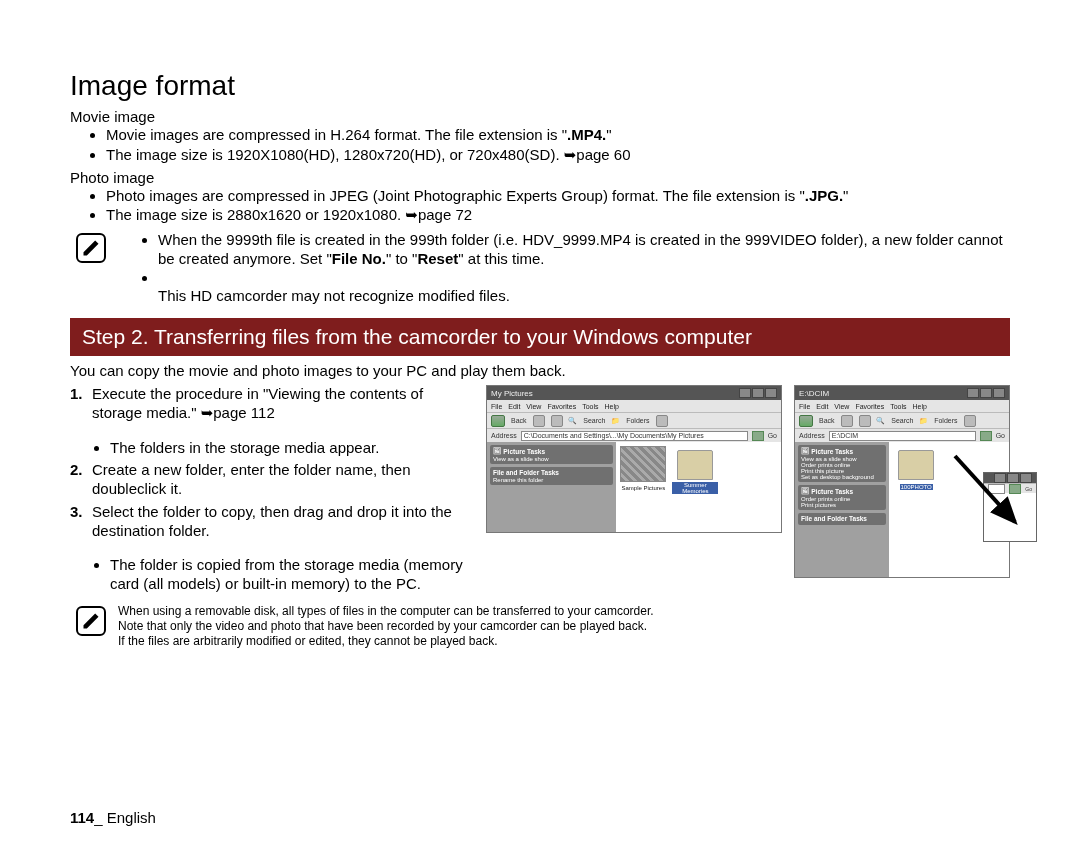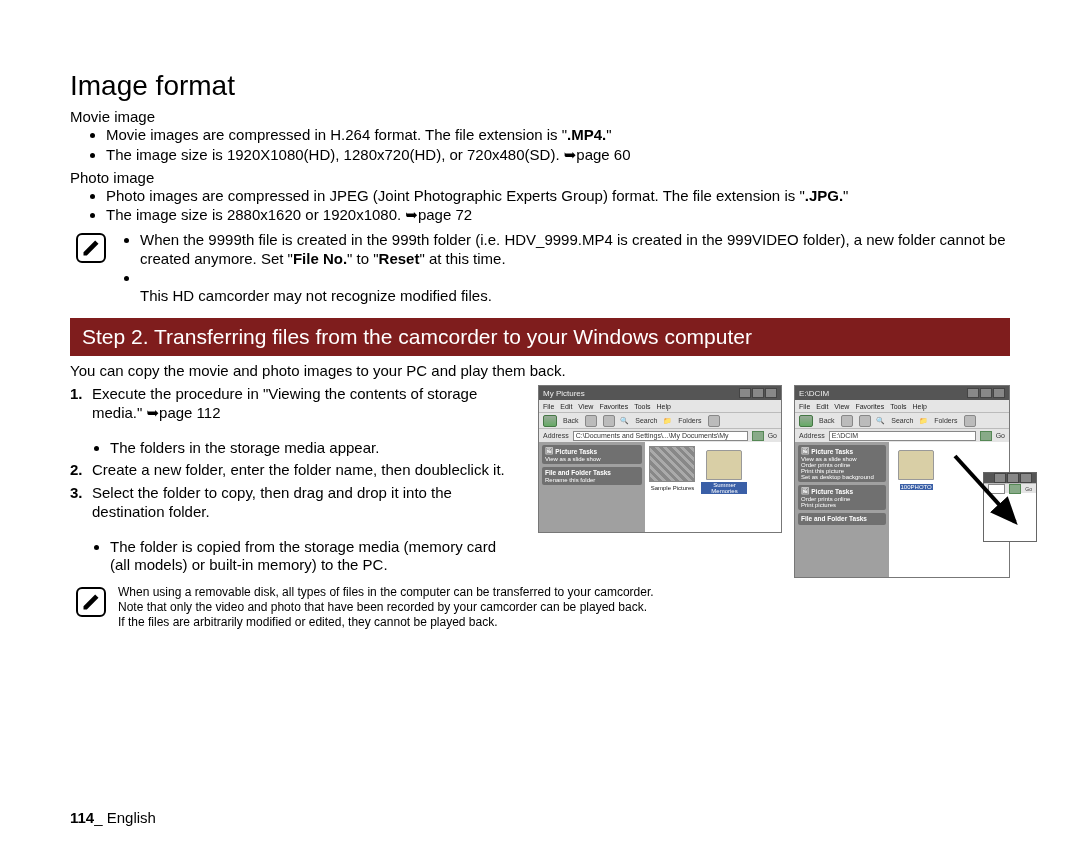--- a/index.html
+++ b/index.html
@@ -26,21 +26,21 @@
     list-style: disc;
     padding-left: 36px;
     font-size: 15px;
     line-height: 1.25;
     margin-bottom: 2px;
   }
   ul.bullets li { margin: 1px 0; }
   .note-block {
     display: flex;
     align-items: flex-start;
-    gap: 8px;
+    gap: 26px;
     margin-top: 6px;
     padding-left: 6px;
   }
   .note-icon {
     width: 30px;
     height: 30px;
     border: 2px solid #000;
     border-radius: 6px;
     display: flex;
     align-items: center;
@@ -89,21 +89,21 @@
     position: relative;
   }
   .fig {
     background: #c9c9c9;
     border: 1px solid #777;
     position: relative;
     font-size: 8px;
     color: #333;
     overflow: visible;
   }
-  .figA { width: 244px; height: 148px; }
+  .figA { width: 296px; height: 148px; }
   .figB { width: 216px; height: 193px; }
   .titlebar { background: #555; color: #eee; height: 14px; padding: 1px 4px; display: flex; justify-content: space-between; align-items: center; }
   .tbbtns { display: flex; gap: 1px; }
   .tbbtns span { width: 12px; height: 10px; background: #888; display: inline-block; border: 1px solid #444; }
   .menubar { background: #e5e5e5; height: 12px; padding: 0 4px; font-size: 7px; color: #222; display: flex; gap: 6px; align-items: center; }
   .toolbar { background: #e5e5e5; height: 16px; padding: 1px 4px; font-size: 7px; display: flex; gap: 6px; align-items: center; border-top: 1px solid #bbb; }
   .addrbar { background: #e5e5e5; height: 14px; padding: 1px 4px; font-size: 7px; display: flex; gap: 4px; align-items: center; border-top: 1px solid #bbb; }
   .addrbar .addr { background: #fff; flex: 1; height: 10px; padding: 0 2px; overflow: hidden; border: 1px solid #888; }
   .body-area { display: flex; height: calc(100% - 56px); }
   .sidepanel { width: 44%; background: #a0a0a0; padding: 3px; display: flex; flex-direction: column; gap: 3px; }

